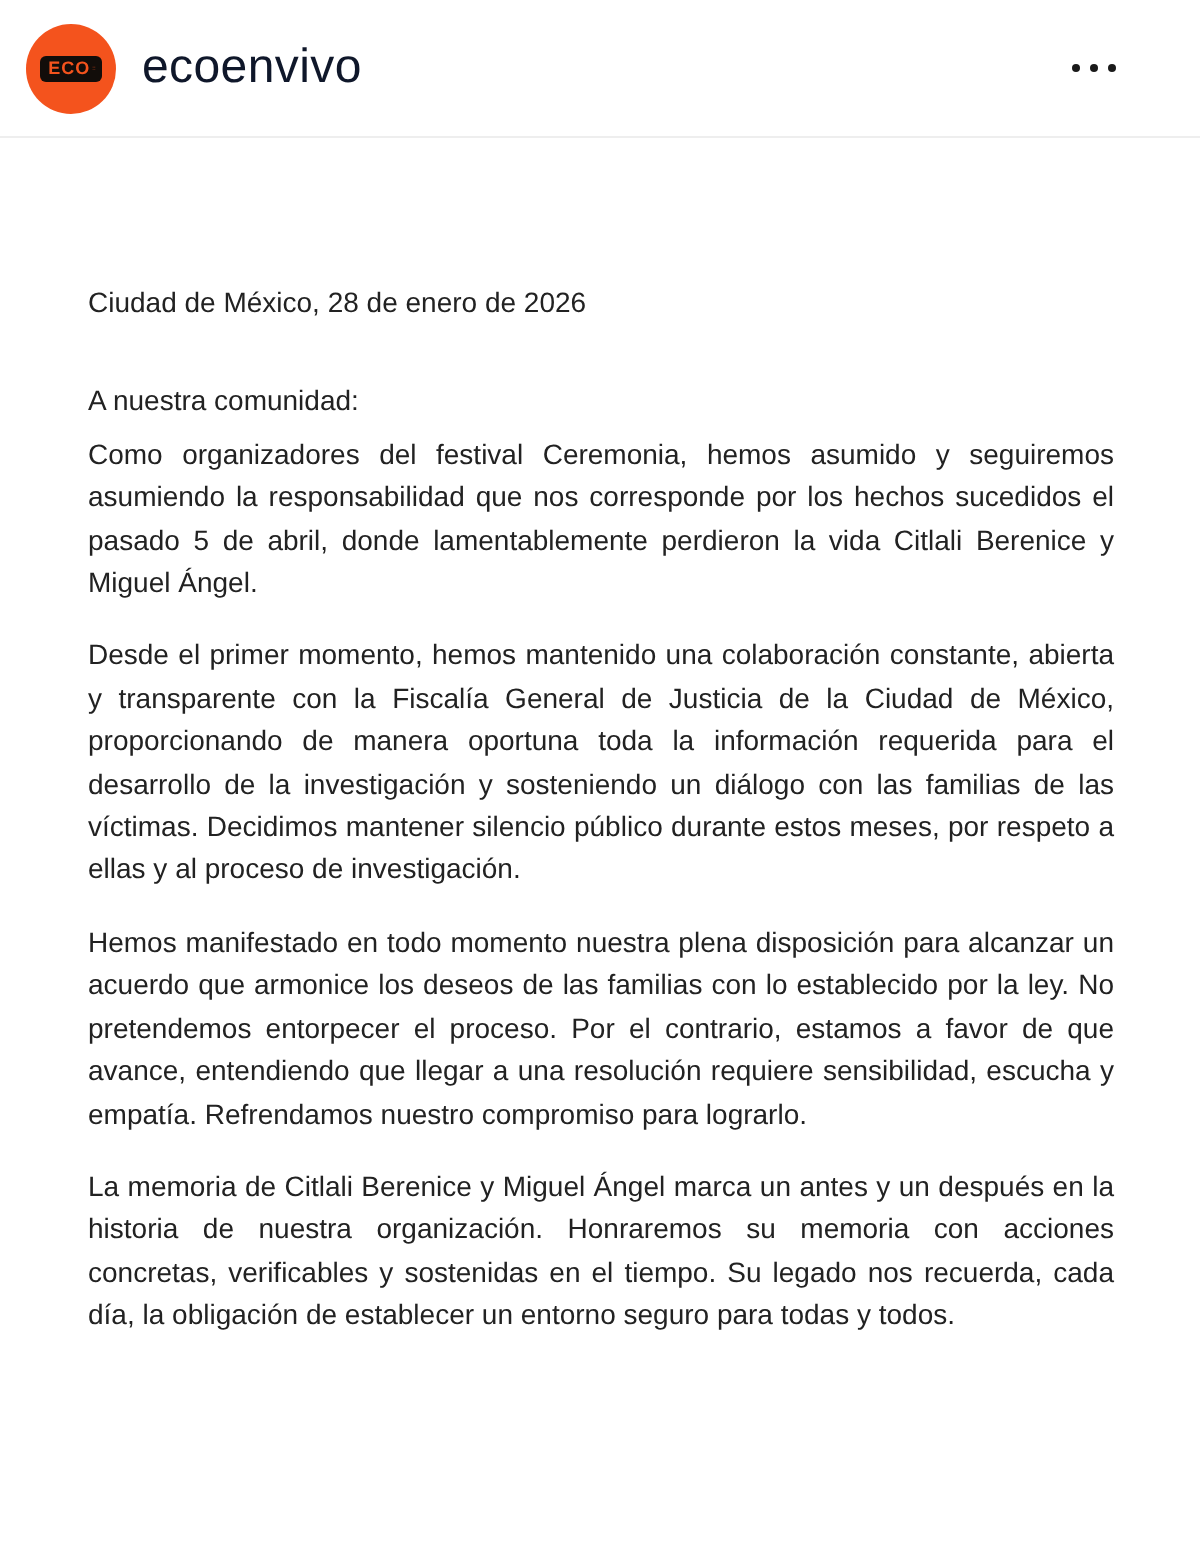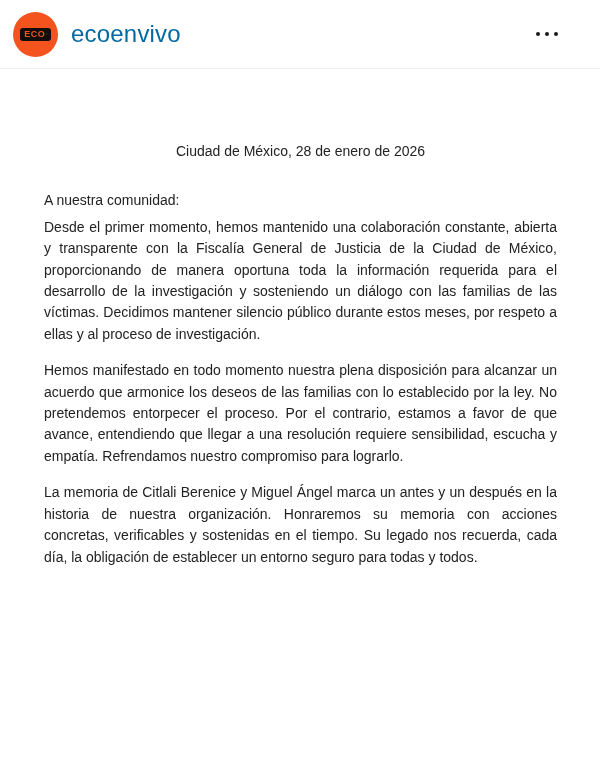--- a/index.html
+++ b/index.html
@@ -55,21 +55,21 @@
   .avatar-badge .eco-tm {
     color: #f4531d;
     font-size: 3px;
     line-height: 1;
     margin-left: 1px;
   }
   .username {
     margin-left: 13px;
     font-size: 24px;
     font-weight: 500;
-    color: #0369a1;
+    color: #0f172a;
     letter-spacing: 0.2px;
     cursor: pointer;
   }
   .spacer { flex: 1 1 auto; }
   .more-btn {
     background: none;
     border: none;
     display: flex;
     align-items: center;
     gap: 4.5px;
@@ -84,21 +84,21 @@
   }
 
   
   .letter {
     padding: 72px 43px 0 44px;
     font-size: 14px;
     line-height: 21.4px;
     color: #222222;
   }
   .dateline {
-    text-align: center;
+    text-align: left;
     margin-bottom: 28px;
     white-space: nowrap;
   }
   .salutation {
     margin-bottom: 5px;
   }
   .para {
     text-align: justify;
     margin-bottom: 15px;
   }
@@ -121,20 +121,21 @@
       <span class="dot"></span>
       <span class="dot"></span>
       <span class="dot"></span>
     </button>
   </div>
 
   <div class="letter">
     <div class="dateline">Ciudad de México, 28 de enero de 2026</div>
     <div class="salutation">A nuestra comunidad:</div>
     <div>
+        <p class="para">Como organizadores del festival Ceremonia, hemos asumido y seguiremos asumiendo la responsabilidad que nos corresponde por los hechos sucedidos el pasado 5 de abril, donde lamentablemente perdieron la vida Citlali Berenice y Miguel Ángel.</p>
         <p class="para">Desde el primer momento, hemos mantenido una colaboración constante, abierta y transparente con la Fiscalía General de Justicia de la Ciudad de México, proporcionando de manera oportuna toda la información requerida para el desarrollo de la investigación y sosteniendo un diálogo con las familias de las víctimas. Decidimos mantener silencio público durante estos meses, por respeto a ellas y al proceso de investigación.</p>
         <p class="para">Hemos manifestado en todo momento nuestra plena disposición para alcanzar un acuerdo que armonice los deseos de las familias con lo establecido por la ley. No pretendemos entorpecer el proceso. Por el contrario, estamos a favor de que avance, entendiendo que llegar a una resolución requiere sensibilidad, escucha y empatía. Refrendamos nuestro compromiso para lograrlo.</p>
         <p class="para">La memoria de Citlali Berenice y Miguel Ángel marca un antes y un después en la historia de nuestra organización. Honraremos su memoria con acciones concretas, verificables y sostenidas en el tiempo. Su legado nos recuerda, cada día, la obligación de establecer un entorno seguro para todas y todos.</p>
       </div>
 
   </div>
 
 </div>
 
 </body></html>

